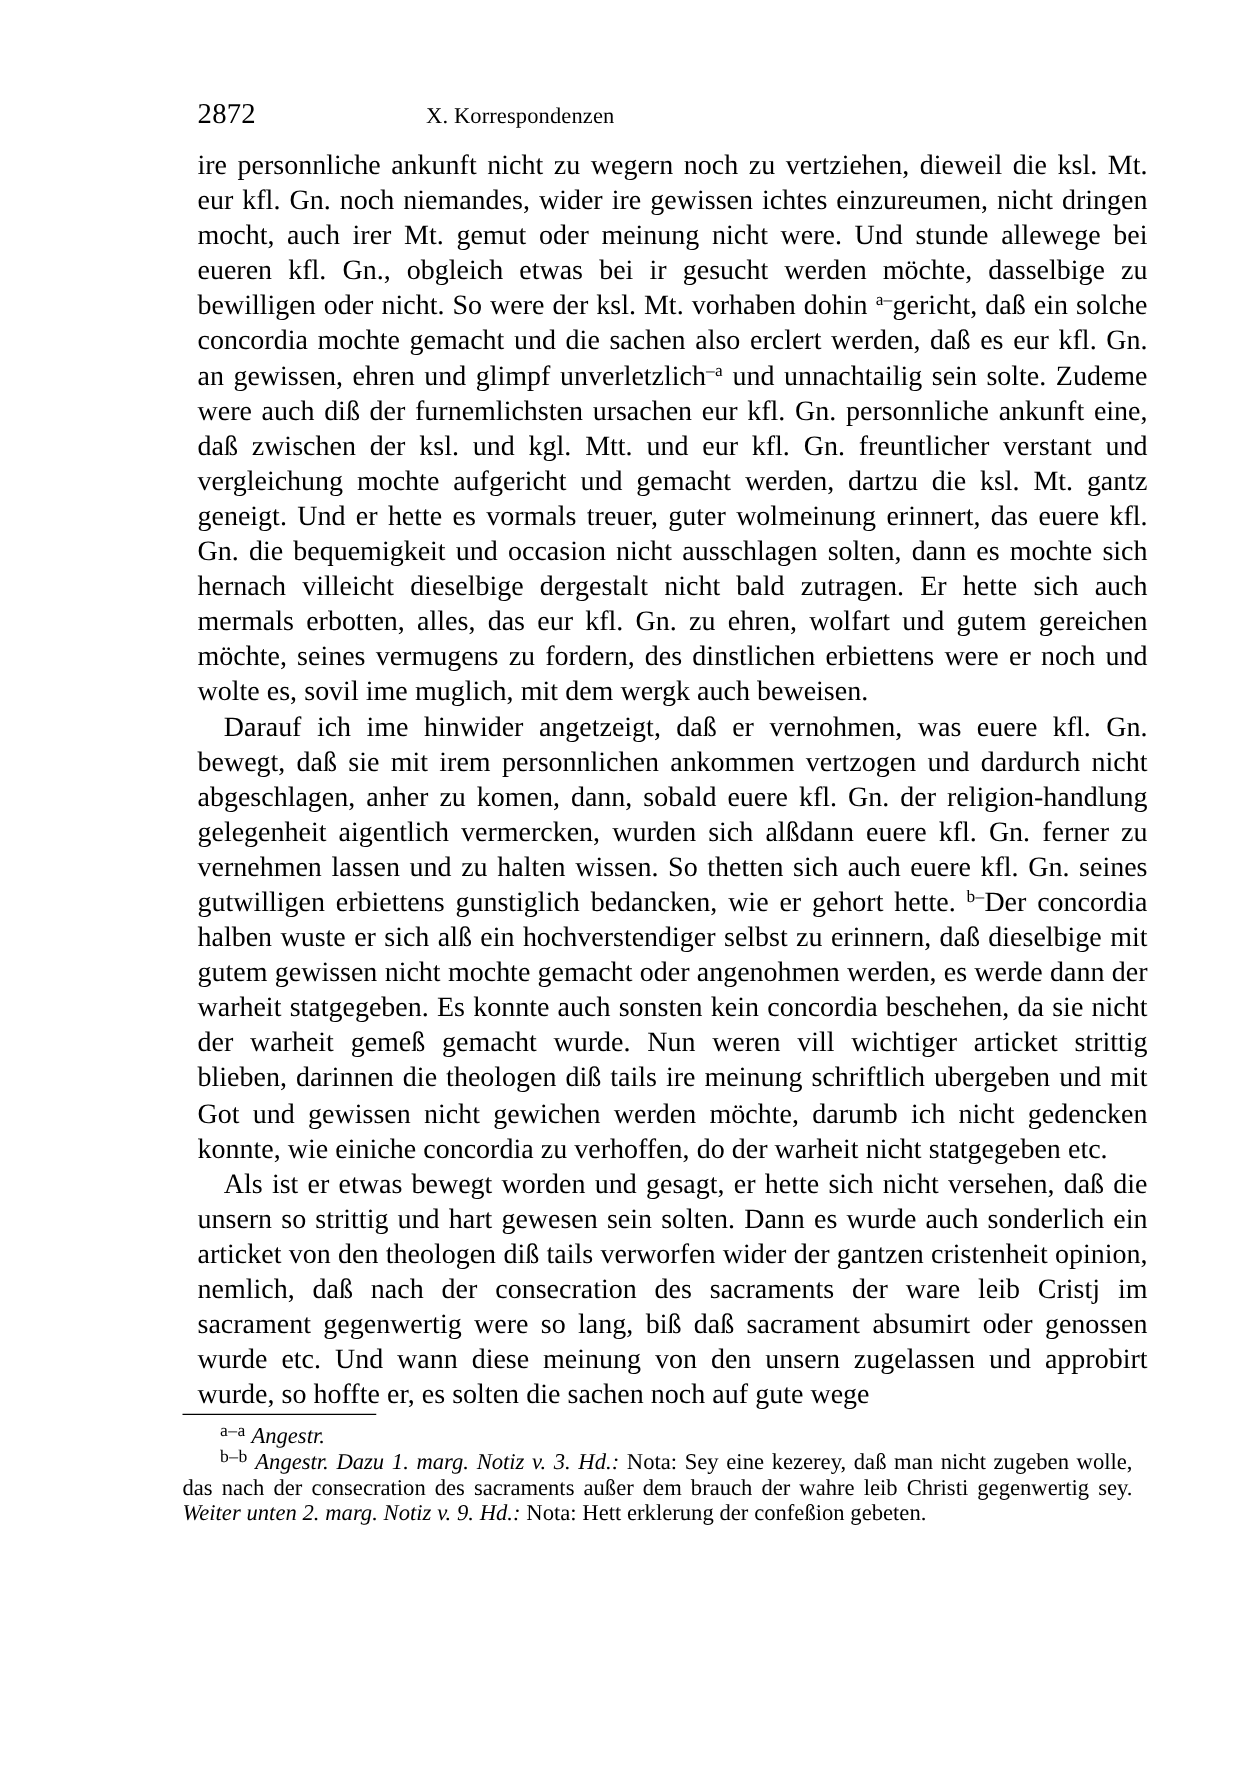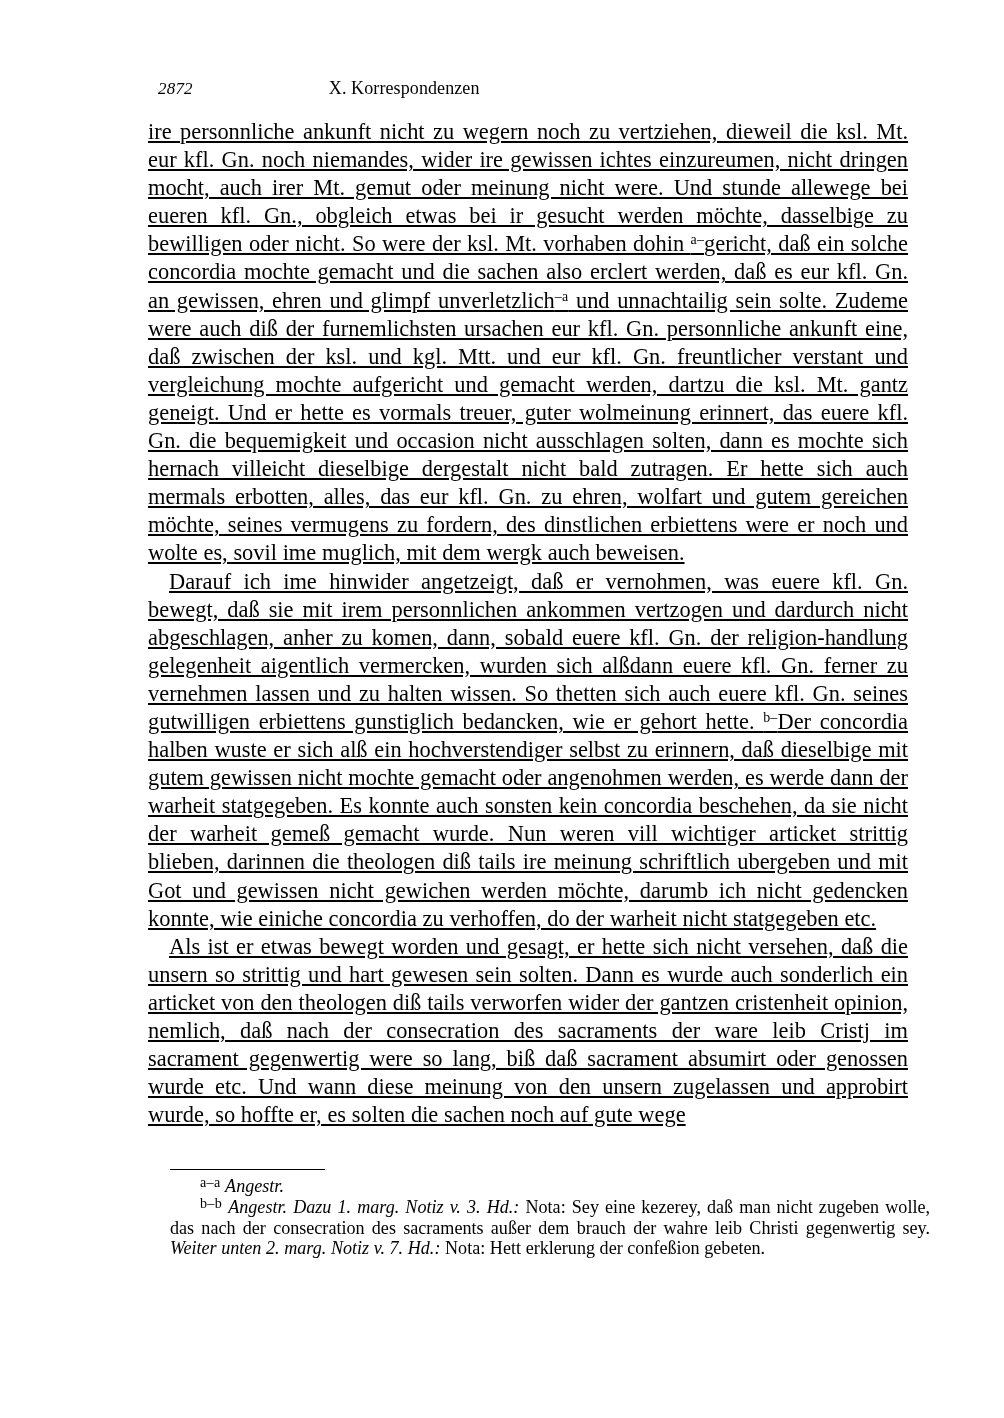--- a/index.html
+++ b/index.html
@@ -22,39 +22,37 @@
   .running-head {
     position: absolute;
     left: 158px;
     top: 78px;
     width: 760px;
     height: 26px;
     display: flex;
     align-items: baseline;
   }
   .folio {
-    font-size: 17px;
+    font-size: 23px;
     letter-spacing: 0.2px;
     white-space: nowrap;
-    font-style: italic;
   }
   .head-title {
     font-size: 18px;
     margin-left: 136px;
     white-space: nowrap;
     letter-spacing: 0.1px;
   }
 
   
   .textblock {
     position: absolute;
-    left: 148px;
+    left: 158px;
     top: 118px;
     width: 760px;
-    text-decoration: underline;
   }
   .para {
     font-size: 22.4px;
     line-height: 28.1px;
     text-align: justify;
     text-justify: inter-word;
     margin: 0;
     hyphens: none;
     -webkit-hyphens: none;
     word-spacing: 0.1px;
@@ -65,24 +63,23 @@
   sup.note {
     font-size: 0.62em;
     vertical-align: 0.52em;
     line-height: 0;
     letter-spacing: 0.2px;
   }
 
   
   .footnotes {
     position: absolute;
-    left: 170px;
+    left: 146px;
     top: 1131px;
     width: 760px;
-    margin-top: 38px;
   }
   .fn-rule {
     width: 155px;
     height: 0;
     border-top: 1.3px solid #000;
     margin: 0 0 6px 0;
   }
   .fn {
     font-size: 18.1px;
     line-height: 20.4px;
@@ -120,17 +117,17 @@
   <div class="textblock" id="body-text-block">
       <p class="para">ire personnliche ankunft nicht zu wegern noch zu vertziehen, dieweil die ksl. Mt. eur kfl. Gn. noch niemandes, wider ire gewissen ichtes einzureumen, nicht dringen mocht, auch irer Mt. gemut oder meinung nicht were. Und stunde allewege bei eueren kfl. Gn., obgleich etwas bei ir gesucht werden möchte, dasselbige zu bewilligen oder nicht. So were der ksl. Mt. vorhaben dohin <sup class="note">a–</sup>gericht, daß ein solche concordia mochte gemacht und die sachen also erclert werden, daß es eur kfl. Gn. an gewissen, ehren und glimpf unverletzlich<sup class="note">–a</sup> und unnachtailig sein solte. Zudeme were auch diß der furnemlichsten ursachen eur kfl. Gn. personnliche ankunft eine, daß zwischen der ksl. und kgl. Mtt. und eur kfl. Gn. freuntlicher verstant und vergleichung mochte aufgericht und gemacht werden, dartzu die ksl. Mt. gantz geneigt. Und er hette es vormals treuer, guter wolmeinung erinnert, das euere kfl. Gn. die bequemigkeit und occasion nicht ausschlagen solten, dann es mochte sich hernach villeicht dieselbige dergestalt nicht bald zutragen. Er hette sich auch mermals erbotten, alles, das eur kfl. Gn. zu ehren, wolfart und gutem gereichen möchte, seines vermugens zu fordern, des dinstlichen erbiettens were er noch und wolte es, sovil ime muglich, mit dem wergk auch beweisen.</p>
       <p class="para indent">Darauf ich ime hinwider angetzeigt, daß er vernohmen, was euere kfl. Gn. bewegt, daß sie mit irem personnlichen ankommen vertzogen und dardurch nicht abgeschlagen, anher zu komen, dann, sobald euere kfl. Gn. der religion-handlung gelegenheit aigentlich vermercken, wurden sich alßdann euere kfl. Gn. ferner zu vernehmen lassen und zu halten wissen. So thetten sich auch euere kfl. Gn. seines gutwilligen erbiettens gunstiglich bedancken, wie er gehort hette. <sup class="note">b–</sup>Der concordia halben wuste er sich alß ein hochverstendiger selbst zu erinnern, daß dieselbige mit gutem gewissen nicht mochte gemacht oder angenohmen werden, es werde dann der warheit statgegeben. Es konnte auch sonsten kein concordia beschehen, da sie nicht der warheit gemeß gemacht wurde. Nun weren vill wichtiger articket strittig blieben, darinnen die theologen diß tails ire meinung schriftlich ubergeben und mit Got und gewissen nicht gewichen werden möchte, darumb ich nicht gedencken konnte, wie einiche concordia zu verhoffen, do der warheit nicht statgegeben etc.</p>
       <p class="para indent">Als ist er etwas bewegt worden und gesagt, er hette sich nicht versehen, daß die unsern so strittig und hart gewesen sein solten. Dann es wurde auch sonderlich ein articket von den theologen diß tails verworfen wider der gantzen cristenheit opinion, nemlich, daß nach der consecration des sacraments der ware leib Cristj im sacrament gegenwertig were so lang, biß daß sacrament absumirt oder genossen wurde etc. Und wann diese meinung von den unsern zugelassen und approbirt wurde, so hoffte er, es solten die sachen noch auf gute wege</p>
     </div>
 
   <div class="footnotes">
     <div class="fn-rule"></div>
     <div id="footnote-list">
         <p class="fn fn-a"><span class="fn-mark">a–a</span> <i>Angestr.</i></p>
-        <p class="fn"><span class="fn-mark">b–b</span> <i>Angestr. Dazu 1. marg. Notiz v. 3. Hd.:</i> Nota: Sey eine kezerey, daß man nicht zugeben wolle, das nach der consecration des sacraments außer dem brauch der wahre leib Christi gegenwertig sey. <i>Weiter unten 2. marg. Notiz v. 7. Hd.:</i> Nota: Hett erklerung der confeßion gebeten.</p>
+        <p class="fn"><span class="fn-mark">b–b</span> <i>Angestr. Dazu 1. marg. Notiz v. 3. Hd.:</i> Nota: Sey eine kezerey, daß man nicht zugeben wolle, das nach der consecration des sacraments außer dem brauch der wahre leib Christi gegenwertig sey. <i>Weiter unten 2. marg. Notiz v. 9. Hd.:</i> Nota: Hett erklerung der confeßion gebeten.</p>
       </div>
   </div>
 
 </div>
 
 </body></html>

